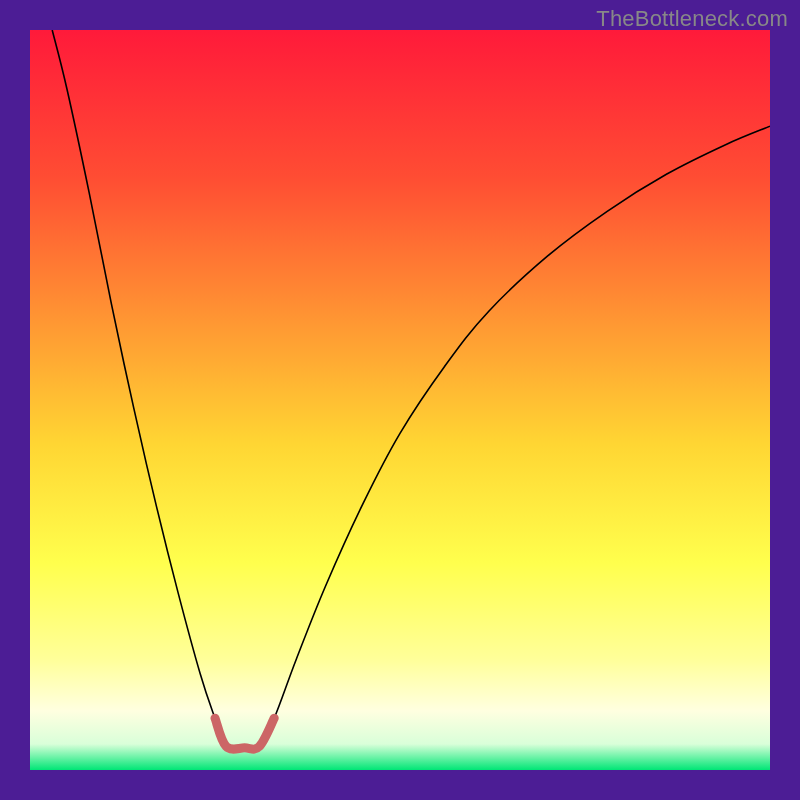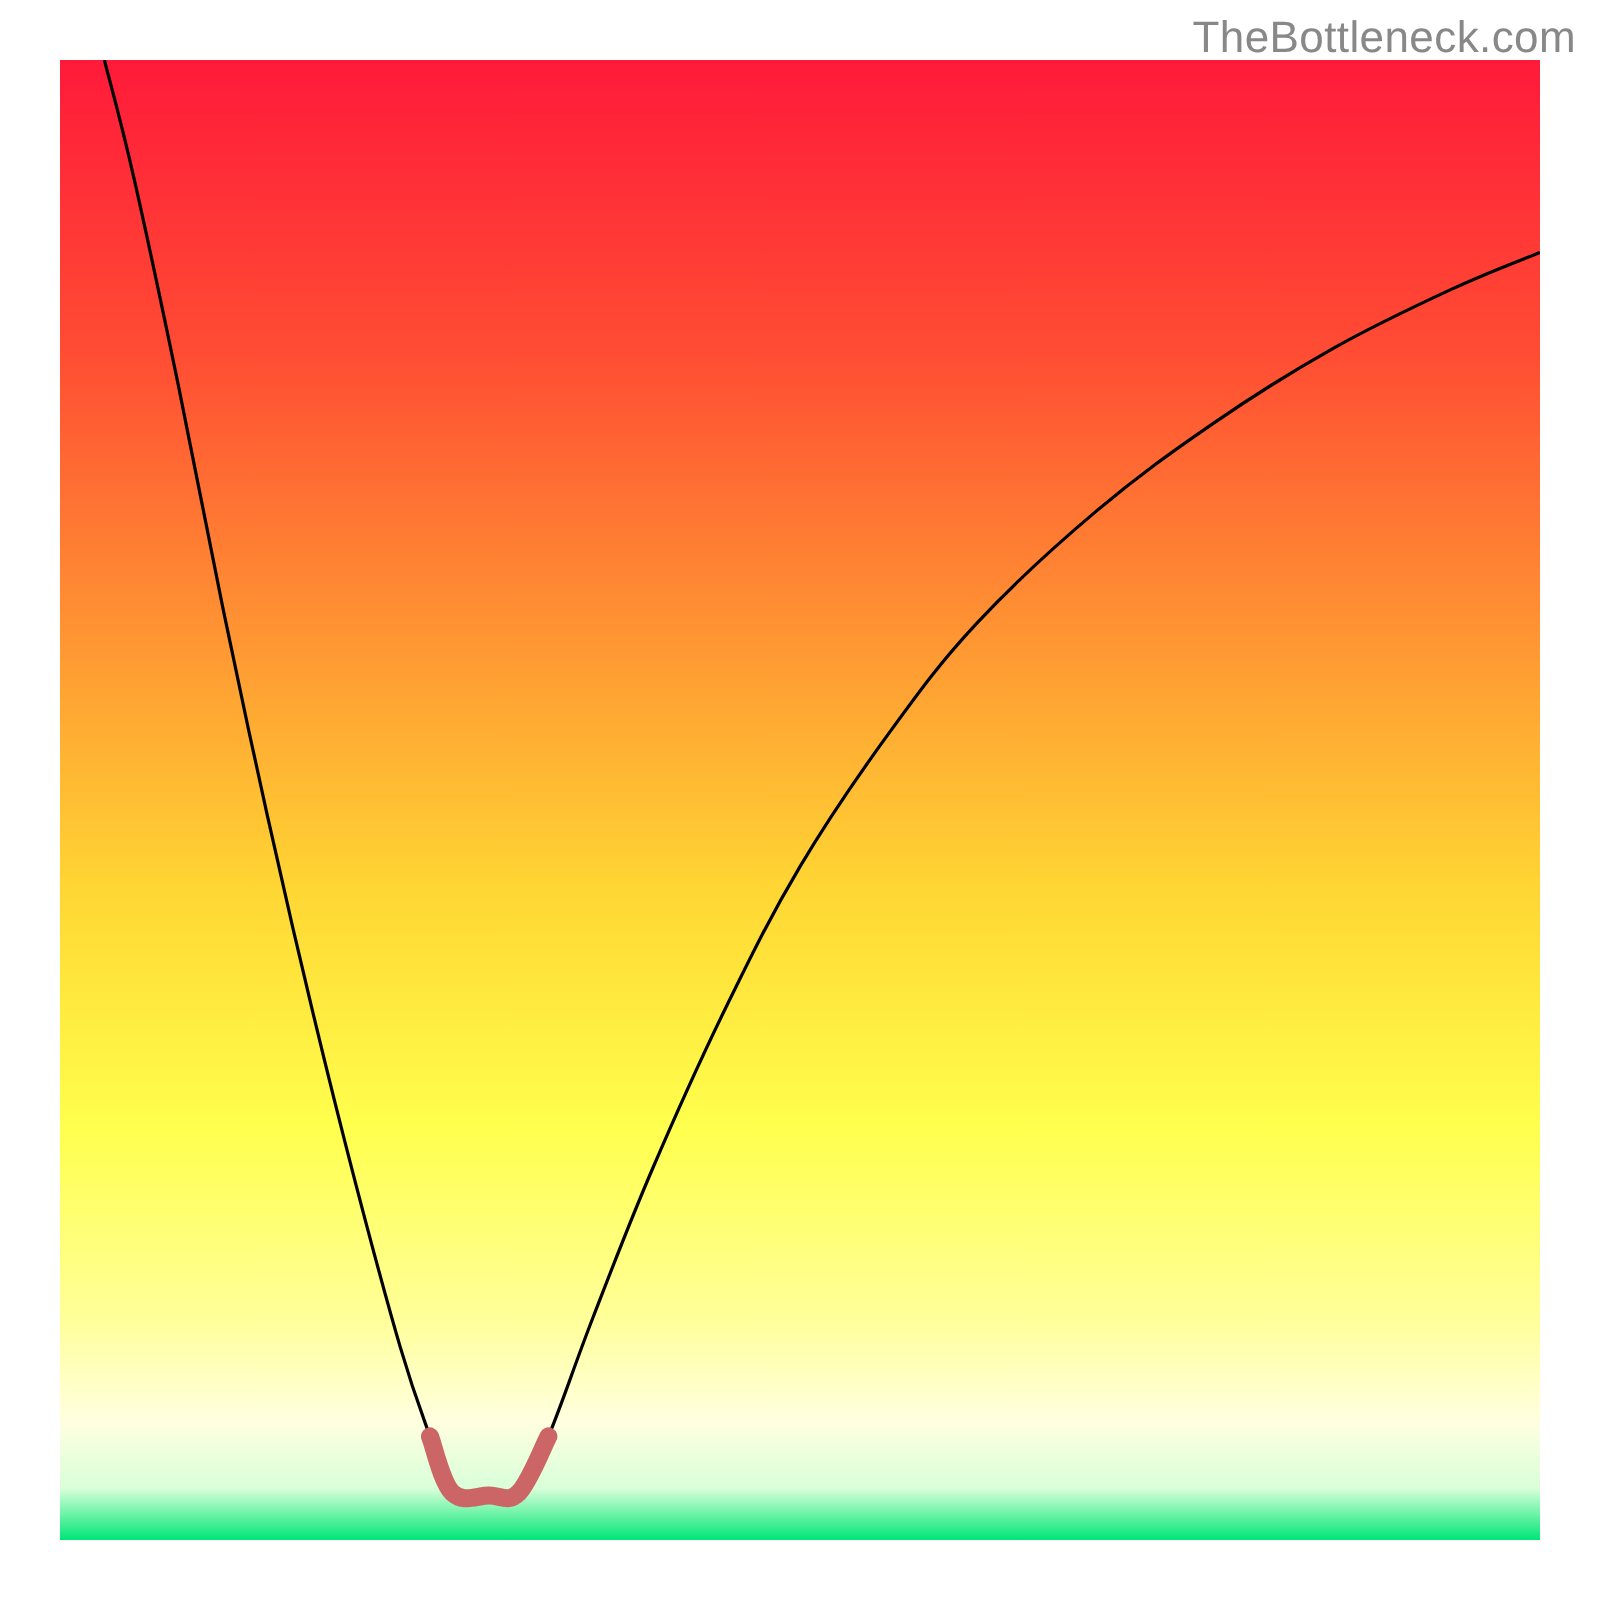--- a/index.html
+++ b/index.html
@@ -7,21 +7,21 @@
     padding: 0;
     width: 800px;
     height: 800px;
     background: #000;
     overflow: hidden;
     font-family: Arial, Helvetica, sans-serif;
   }
   .frame {
     position: absolute;
     inset: 0;
-    background: #ffffff;
+    background: #4c1d95;
   }
   .watermark {
     position: absolute;
     top: 6px;
     right: 12px;
     color: #888;
     font-size: 22px;
     z-index: 5;
     letter-spacing: 0.2px;
   }

